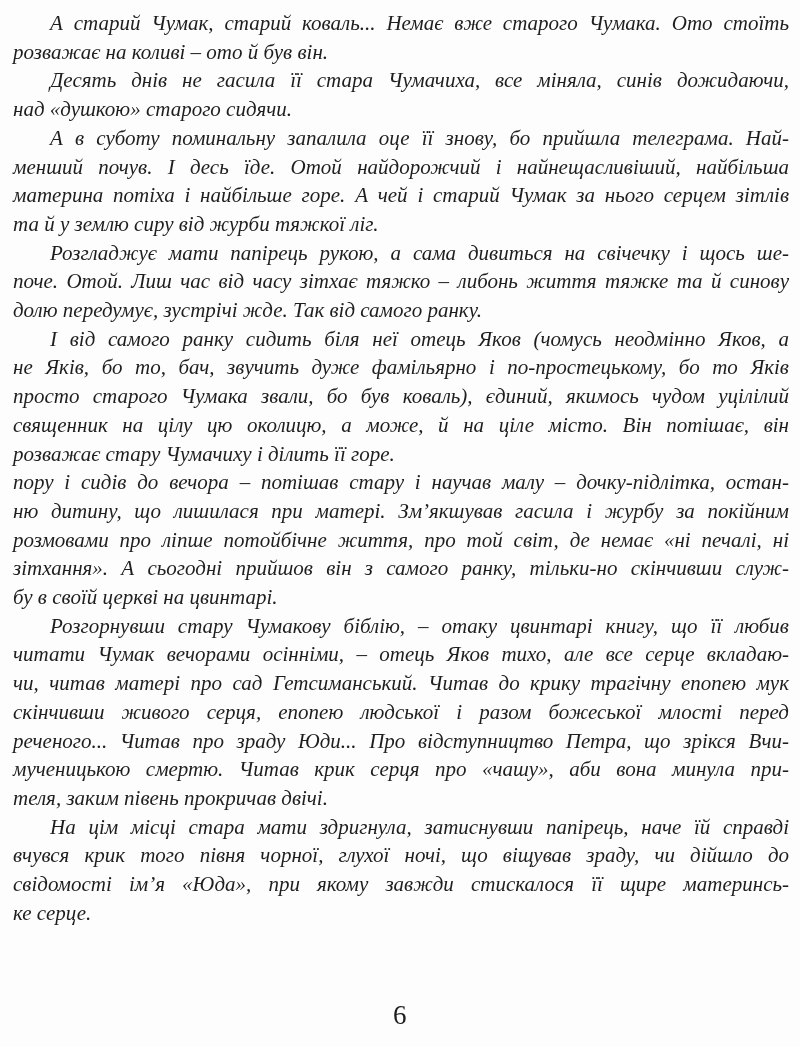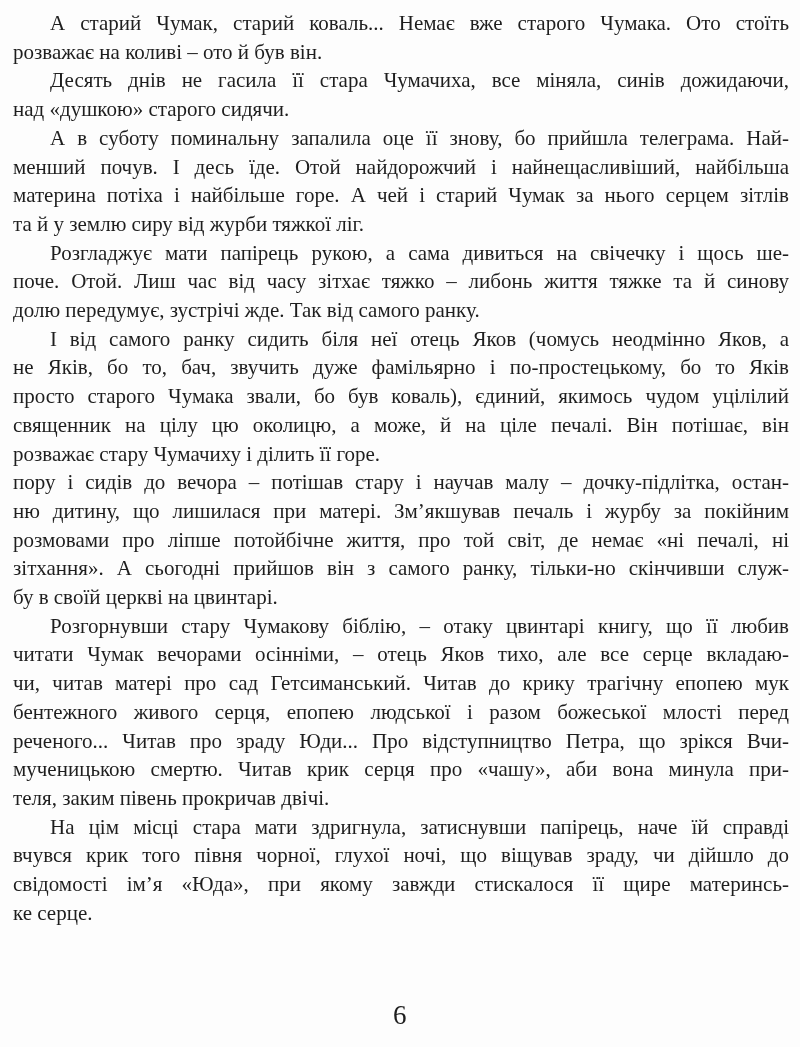--- a/index.html
+++ b/index.html
@@ -16,20 +16,21 @@
     background: var(--page-bg, #fdfdfd);
     color: var(--text-color, #1e1e1e);
     font-family: "Liberation Serif", "DejaVu Serif", serif;
     font-size: 21px;
     line-height: 28.7px;
     overflow: hidden;
   }
   .text-block {
     box-sizing: border-box;
     padding: 9px 11px 0 13px;
+    font-style: italic;
   }
   .paragraph {
     margin: 0;
     padding: 0;
   }
   .line {
     text-align: justify;
     text-align-last: justify;
     white-space: normal;
   }
@@ -73,35 +74,35 @@
       </div>
       <div class="paragraph">
         <div class="line first">Розгладжує мати папірець рукою, а сама дивиться на свічечку і щось ше-</div>
         <div class="line">поче. Отой. Лиш час від часу зітхає тяжко – либонь життя тяжке та й синову</div>
         <div class="line last">долю передумує, зустрічі жде. Так від самого ранку.</div>
       </div>
       <div class="paragraph">
         <div class="line first">І від самого ранку сидить біля неї отець Яков (чомусь неодмінно Яков, а</div>
         <div class="line">не Яків, бо то, бач, звучить дуже фамільярно і по-простецькому, бо то Яків</div>
         <div class="line">просто старого Чумака звали, бо був коваль), єдиний, якимось чудом уцілілий</div>
-        <div class="line">священник на цілу цю околицю, а може, й на ціле печалі. Він потішає, він</div>
+        <div class="line">священник на цілу цю околицю, а може, й на ціле місто. Він потішає, він</div>
         <div class="line last">розважає стару Чумачиху і ділить її горе.</div>
       </div>
       <div class="paragraph">
         <div class="line">пору і сидів до вечора – потішав стару і научав малу – дочку-підлітка, остан-</div>
-        <div class="line">ню дитину, що лишилася при матері. Зм’якшував печаль і журбу за покійним</div>
+        <div class="line">ню дитину, що лишилася при матері. Зм’якшував гасила і журбу за покійним</div>
         <div class="line">розмовами про ліпше потойбічне життя, про той світ, де немає «ні печалі, ні</div>
         <div class="line">зітхання». А сьогодні прийшов він з самого ранку, тільки-но скінчивши служ-</div>
         <div class="line last">бу в своїй церкві на цвинтарі.</div>
       </div>
       <div class="paragraph">
         <div class="line first">Розгорнувши стару Чумакову біблію, – отаку цвинтарі книгу, що її любив</div>
         <div class="line">читати Чумак вечорами осінніми, – отець Яков тихо, але все серце вкладаю-</div>
         <div class="line">чи, читав матері про сад Гетсиманський. Читав до крику трагічну епопею мук</div>
-        <div class="line">бентежного живого серця, епопею людської і разом божеської млості перед</div>
+        <div class="line">скінчивши живого серця, епопею людської і разом божеської млості перед</div>
         <div class="line">реченого... Читав про зраду Юди... Про відступництво Петра, що зрікся Вчи-</div>
         <div class="line">мученицькою смертю. Читав крик серця про «чашу», аби вона минула при-</div>
         <div class="line last">теля, заким півень прокричав двічі.</div>
       </div>
       <div class="paragraph">
         <div class="line first">На цім місці стара мати здригнула, затиснувши папірець, наче їй справді</div>
         <div class="line">вчувся крик того півня чорної, глухої ночі, що віщував зраду, чи дійшло до</div>
         <div class="line">свідомості ім’я «Юда», при якому завжди стискалося її щире материнсь-</div>
         <div class="line last">ке серце.</div>
       </div>

